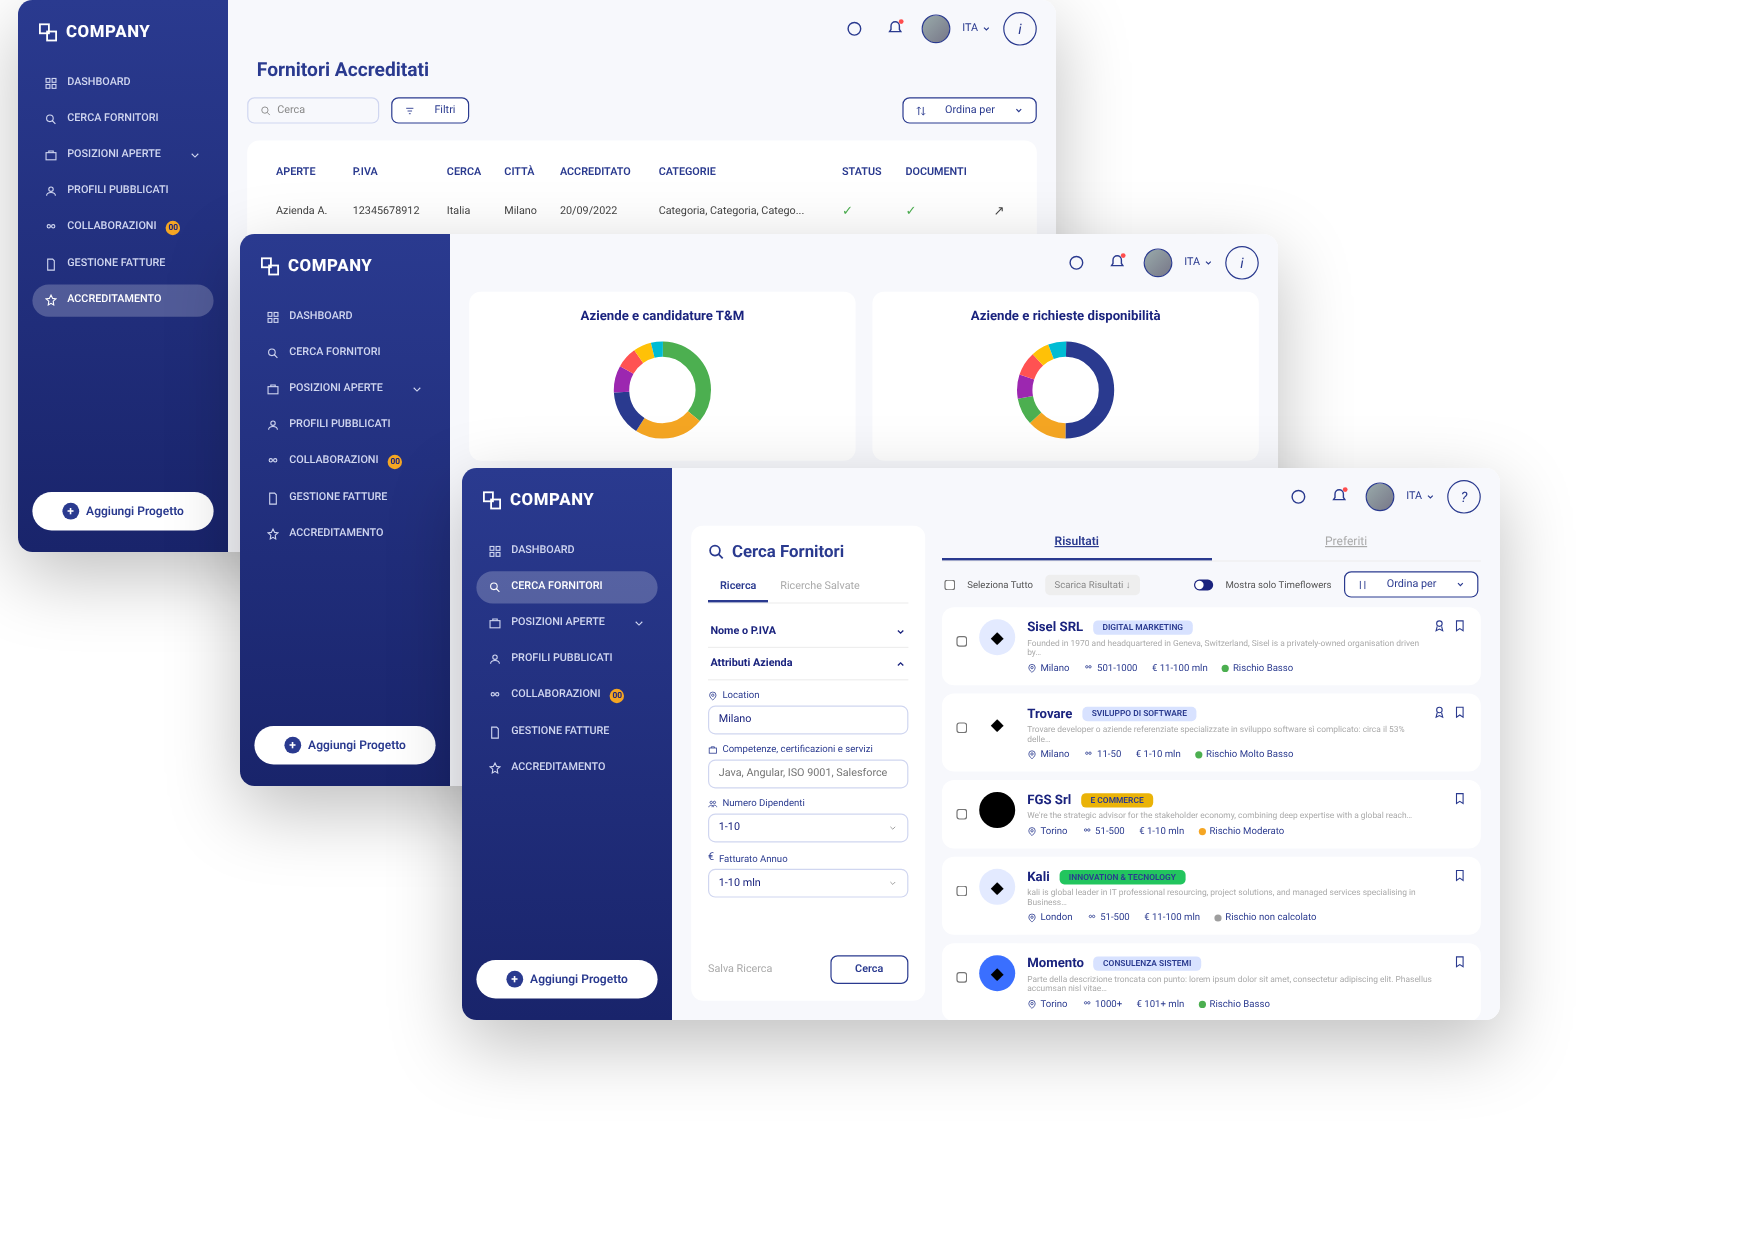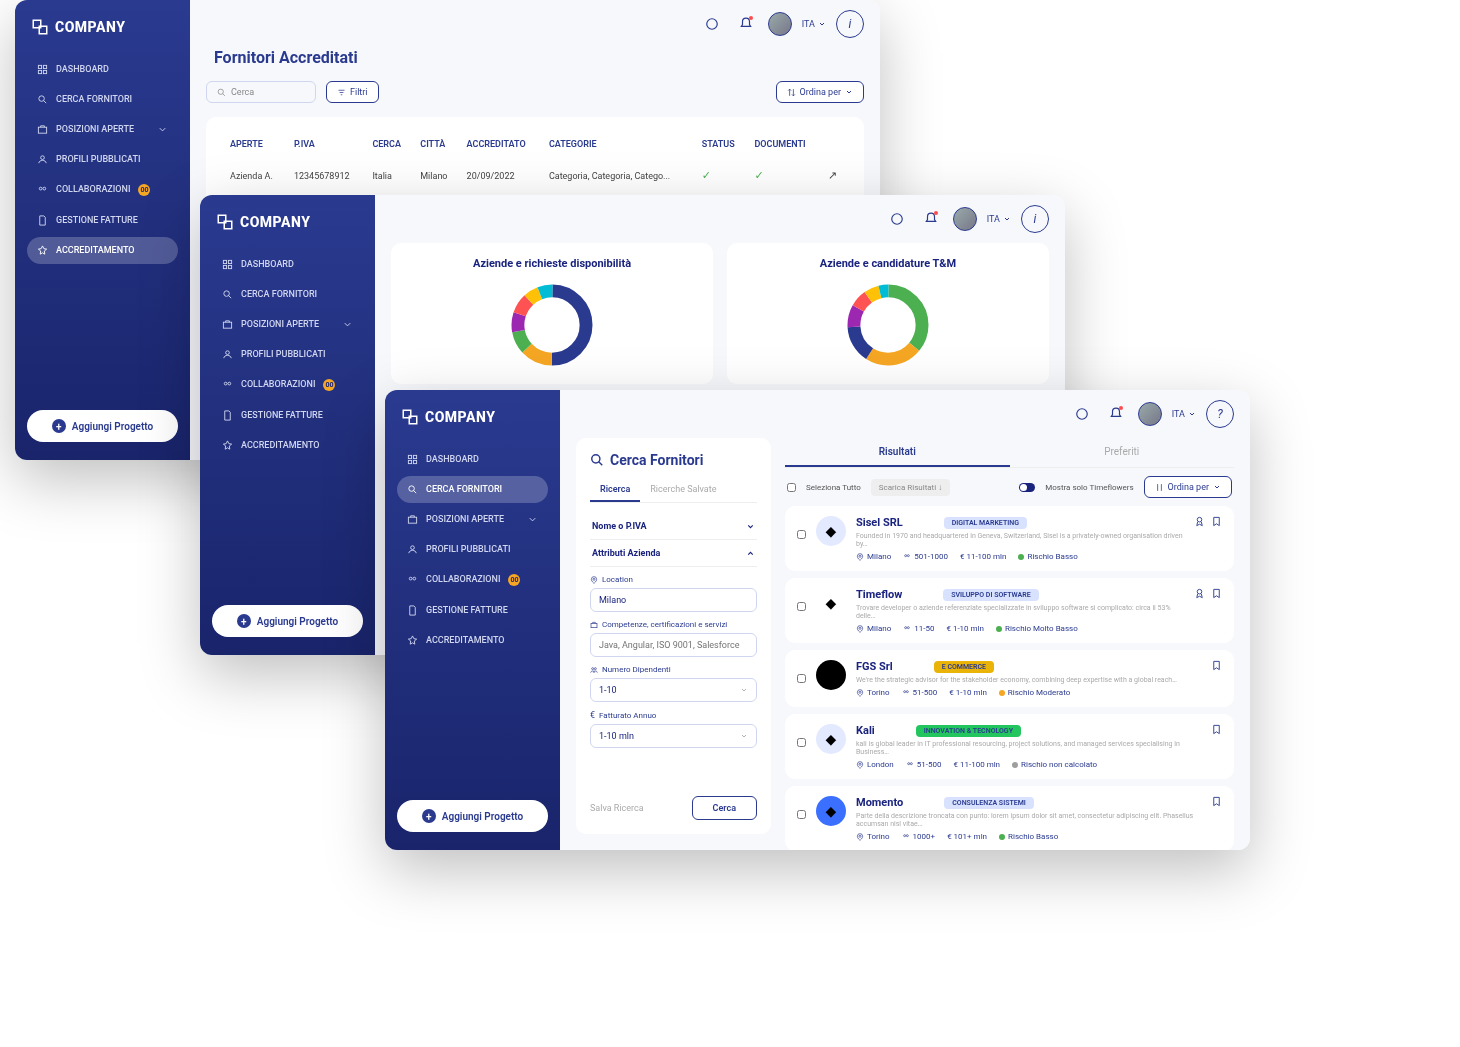--- a/index.html
+++ b/index.html
@@ -27,21 +27,21 @@
 .notif-dot { position: relative; }
 .notif-dot::after { content:''; position: absolute; top: 4px; right: 5px; width: 4px; height: 4px; background: #ff4d4d; border-radius: 50%; }
 .avatar { width: 24px; height: 24px; border-radius: 50%; background: linear-gradient(135deg,#9aa,#778); border: 1px solid #2a3a8f; }
 .lang { font-size: 9px; color: #2a3a8f; cursor: pointer; display: inline-flex; align-items: center; gap: 3px; }
 .info-btn { width: 28px; height: 28px; border: 1px solid #2a3a8f; border-radius: 50%; display: inline-flex; align-items: center; justify-content: center; color: #2a3a8f; font-style: italic; font-size: 12px; cursor: pointer; }
 
 .content { padding: 0 16px 16px; flex: 1; overflow: hidden; }
 .page-title { color: #2a3a8f; font-size: 16px; font-weight: 700; margin: 0 0 14px 8px; }
 .toolbar { display: flex; align-items: center; gap: 10px; margin-bottom: 14px; }
 .search-box { border: 1px solid #d0d6f0; border-radius: 6px; padding: 5px 10px; font-size: 9px; color: #888; display: flex; align-items: center; gap: 5px; width: 110px; }
-.filter-btn, .order-btn { border: 1px solid #2a3a8f; background: #fff; color: #2a3a8f; border-radius: 6px; padding: 5px 10px; font-size: 9px; cursor: pointer; display: inline-flex; align-items: center; gap: 4px; }
+.filter-btn, .order-btn { border: 1px solid #2a3a8f; background: #fff; color: #2a3a8f; border-radius: 6px; padding: 5px 10px; font-size: 9px; cursor: pointer; display: inline-flex; align-items: center; gap: 16px; }
 .spacer { flex: 1; }
 
 .table-card { background: #fff; border-radius: 10px; padding: 12px 16px; }
 .table { width: 100%; font-size: 9px; }
 .table th { color: #2a3a8f; font-weight: 600; text-align: left; padding: 8px 6px; }
 .table td { color: #444; padding: 10px 6px; }
 .check-ico { color: #4caf50; font-size: 11px; }
 .arrow-ico { font-size: 11px; }
 
 .charts { display: flex; gap: 14px; }
@@ -59,35 +59,35 @@
 .collapse-row { display: flex; justify-content: space-between; align-items: center; font-size: 9px; font-weight: 700; color: #1a237e; padding: 8px 2px; border-bottom: 1px solid #eee; cursor: pointer; }
 .field-label { font-size: 8px; color: #2a3a8f; display: flex; align-items: center; gap: 4px; margin: 8px 0 4px; }
 .field-input { width: 100%; border: 1px solid #d0d6f0; border-radius: 6px; padding: 6px 8px; font-size: 9px; color: #1a237e; }
 .field-input.placeholder { color: #aaa; }
 .panel-actions { margin-top: auto; display: flex; align-items: center; justify-content: space-between; gap: 8px; padding-top: 10px; }
 .link-btn { color: #aaa; font-size: 9px; cursor: pointer; }
 .primary-btn { border: 1px solid #2a3a8f; background: #fff; color: #2a3a8f; border-radius: 6px; padding: 6px 20px; font-size: 9px; cursor: pointer; font-weight: 600; }
 
 .results { flex: 1; display: flex; flex-direction: column; }
 .results-tabs { display: flex; font-size: 10px; border-bottom: 1px solid #eee; }
-.rtab { flex: 1; text-align: center; padding: 8px; cursor: pointer; color: #aaa; }
+.rtab { flex: 1; text-align: center; padding: 8px; cursor: pointer; color: #aaa; text-decoration: underline; }
 .rtab.active { color: #2a3a8f; border-bottom: 2px solid #2a3a8f; font-weight: 600; }
 .results-toolbar { display: flex; align-items: center; gap: 10px; font-size: 8px; color: #555; padding: 8px 2px; }
 .chk { width: 9px; height: 9px; }
 .dl-btn { background: #eee; color: #888; border: none; border-radius: 4px; padding: 4px 8px; font-size: 8px; cursor: pointer; }
 .toggle { width: 16px; height: 9px; background: #1a237e; border-radius: 5px; display: inline-block; position: relative; }
 .toggle::after { content:''; position: absolute; left: 1px; top: 1px; width: 7px; height: 7px; background: #fff; border-radius: 50%; }
 
 .result-card { background: #fff; border-radius: 10px; padding: 10px 12px; margin-bottom: 7px; display: flex; align-items: flex-start; gap: 10px; }
 .rc-check { margin-top: 14px; }
 .rc-logo { width: 30px; height: 30px; border-radius: 50%; display: flex; align-items: center; justify-content: center; font-size: 14px; flex-shrink: 0; }
 .rc-body { flex: 1; }
 .rc-head { display: flex; align-items: center; gap: 8px; }
 .rc-name { font-weight: 700; font-size: 11px; color: #1a237e; }
-.rc-tag { font-size: 7px; padding: 2px 8px; border-radius: 4px; font-weight: 600; margin-left: 33px; }
+.rc-tag { font-size: 7px; padding: 2px 8px; border-radius: 4px; font-weight: 600; }
 .rc-desc { font-size: 7px; color: #aaa; margin: 3px 0 4px; }
 .rc-meta { display: flex; gap: 12px; font-size: 8px; color: #2a3a8f; align-items: center; }
 .rc-meta span { display: inline-flex; align-items: center; gap: 3px; }
 .risk-dot { width: 6px; height: 6px; border-radius: 50%; display: inline-block; }
 .rc-actions { display: flex; gap: 6px; color: #2a3a8f; }
 .rc-actions svg { width: 11px; height: 11px; cursor: pointer; }
 </style>
 </head>
 <body>
 
@@ -328,44 +328,44 @@
           <span>ITA</span> 
           <svg width="8" height="8" viewBox="0 0 24 24" fill="none" stroke="#2a3a8f" stroke-width="3">
             <path d="M6 9l6 6 6-6"></path>
           </svg>
         </span>
       <span class="info-btn">i</span>
     </div>
     <div class="content">
       <div class="charts">
         <div class="chart-card">
+          <div class="chart-title">Aziende e candidature T&amp;M</div>
+          <div class="donut-wrap">
+              <svg class="donut" id="donut2" viewBox="0 0 42 42">
+                <circle cx="21" cy="21" r="15.9" fill="transparent" stroke="#4caf50" stroke-width="6" stroke-dasharray="36 64" stroke-dashoffset="25"></circle>
+                <circle cx="21" cy="21" r="15.9" fill="transparent" stroke="#f5a623" stroke-width="6" stroke-dasharray="23 77" stroke-dashoffset="-11"></circle>
+                <circle cx="21" cy="21" r="15.9" fill="transparent" stroke="#2a3a8f" stroke-width="6" stroke-dasharray="15 85" stroke-dashoffset="-34"></circle>
+                <circle cx="21" cy="21" r="15.9" fill="transparent" stroke="#9c27b0" stroke-width="6" stroke-dasharray="9 91" stroke-dashoffset="-49"></circle>
+                <circle cx="21" cy="21" r="15.9" fill="transparent" stroke="#ff5252" stroke-width="6" stroke-dasharray="7.000000000000001 93" stroke-dashoffset="-58"></circle>
+                <circle cx="21" cy="21" r="15.9" fill="transparent" stroke="#ffc107" stroke-width="6" stroke-dasharray="6 94" stroke-dashoffset="-65"></circle>
+                <circle cx="21" cy="21" r="15.9" fill="transparent" stroke="#00bcd4" stroke-width="6" stroke-dasharray="4 96" stroke-dashoffset="-71"></circle>
+              </svg>
+            </div>
+        </div>
+        <div class="chart-card">
           <div class="chart-title">Aziende e richieste disponibilità</div>
           <div class="donut-wrap">
               <svg class="donut" id="donut1" viewBox="0 0 42 42">
                 <circle cx="21" cy="21" r="15.9" fill="transparent" stroke="#2a3a8f" stroke-width="6" stroke-dasharray="50 50" stroke-dashoffset="25"></circle>
                 <circle cx="21" cy="21" r="15.9" fill="transparent" stroke="#f5a623" stroke-width="6" stroke-dasharray="13 87" stroke-dashoffset="-25"></circle>
                 <circle cx="21" cy="21" r="15.9" fill="transparent" stroke="#4caf50" stroke-width="6" stroke-dasharray="9 91" stroke-dashoffset="-38"></circle>
                 <circle cx="21" cy="21" r="15.9" fill="transparent" stroke="#9c27b0" stroke-width="6" stroke-dasharray="8 92" stroke-dashoffset="-47"></circle>
                 <circle cx="21" cy="21" r="15.9" fill="transparent" stroke="#ff5252" stroke-width="6" stroke-dasharray="8 92" stroke-dashoffset="-55"></circle>
                 <circle cx="21" cy="21" r="15.9" fill="transparent" stroke="#ffc107" stroke-width="6" stroke-dasharray="6 94" stroke-dashoffset="-63"></circle>
                 <circle cx="21" cy="21" r="15.9" fill="transparent" stroke="#00bcd4" stroke-width="6" stroke-dasharray="6 94" stroke-dashoffset="-69"></circle>
-              </svg>
-            </div>
-        </div>
-        <div class="chart-card">
-          <div class="chart-title">Aziende e candidature T&amp;M</div>
-          <div class="donut-wrap">
-              <svg class="donut" id="donut2" viewBox="0 0 42 42">
-                <circle cx="21" cy="21" r="15.9" fill="transparent" stroke="#4caf50" stroke-width="6" stroke-dasharray="36 64" stroke-dashoffset="25"></circle>
-                <circle cx="21" cy="21" r="15.9" fill="transparent" stroke="#f5a623" stroke-width="6" stroke-dasharray="23 77" stroke-dashoffset="-11"></circle>
-                <circle cx="21" cy="21" r="15.9" fill="transparent" stroke="#2a3a8f" stroke-width="6" stroke-dasharray="15 85" stroke-dashoffset="-34"></circle>
-                <circle cx="21" cy="21" r="15.9" fill="transparent" stroke="#9c27b0" stroke-width="6" stroke-dasharray="9 91" stroke-dashoffset="-49"></circle>
-                <circle cx="21" cy="21" r="15.9" fill="transparent" stroke="#ff5252" stroke-width="6" stroke-dasharray="7.000000000000001 93" stroke-dashoffset="-58"></circle>
-                <circle cx="21" cy="21" r="15.9" fill="transparent" stroke="#ffc107" stroke-width="6" stroke-dasharray="6 94" stroke-dashoffset="-65"></circle>
-                <circle cx="21" cy="21" r="15.9" fill="transparent" stroke="#00bcd4" stroke-width="6" stroke-dasharray="4 96" stroke-dashoffset="-71"></circle>
               </svg>
             </div>
         </div>
       </div>
     </div>
   </div>
 </div>
 
 <div class="window w3">
   <div class="sidebar">
@@ -581,21 +581,21 @@
                   <svg viewBox="0 0 24 24" fill="none" stroke="#2a3a8f" stroke-width="2">
                     <path d="M6 3h12v18l-6-4-6 4z"></path>
                   </svg>
                 </div>
               </div>
               <div class="result-card">
                 <input type="checkbox" class="chk rc-check" style="">
                 <div class="rc-logo" style="background:#fff">◆</div>
                 <div class="rc-body">
                   <div class="rc-head">
-                    <span class="rc-name">Timeflow</span>
+                    <span class="rc-name">Trovare</span>
                     <span class="rc-tag" style="background:#d8e2ff;color:#2a3a8f">SVILUPPO DI SOFTWARE</span>
                   </div>
                   <div class="rc-desc">Trovare developer o aziende referenziate specializzate in sviluppo software sì complicato: circa il 53% delle…</div>
                   <div class="rc-meta">
                     <span><svg width="8" height="8" viewBox="0 0 24 24" fill="none" stroke="#2a3a8f" stroke-width="2">
                         <circle cx="12" cy="10" r="3"></circle>
                         <path d="M12 2a8 8 0 018 8c0 6-8 12-8 12S4 16 4 10a8 8 0 018-8z"></path>
                       </svg>Milano</span>
                     <span><svg width="8" height="8" viewBox="0 0 24 24" fill="none" stroke="#2a3a8f" stroke-width="2">
                         <circle cx="8" cy="8" r="3"></circle>

